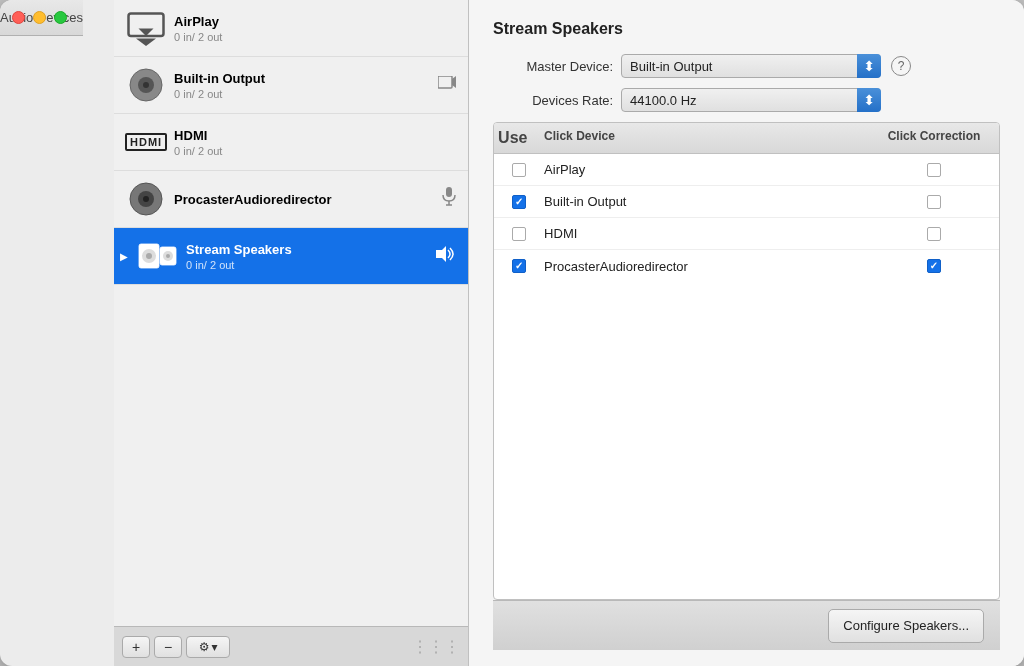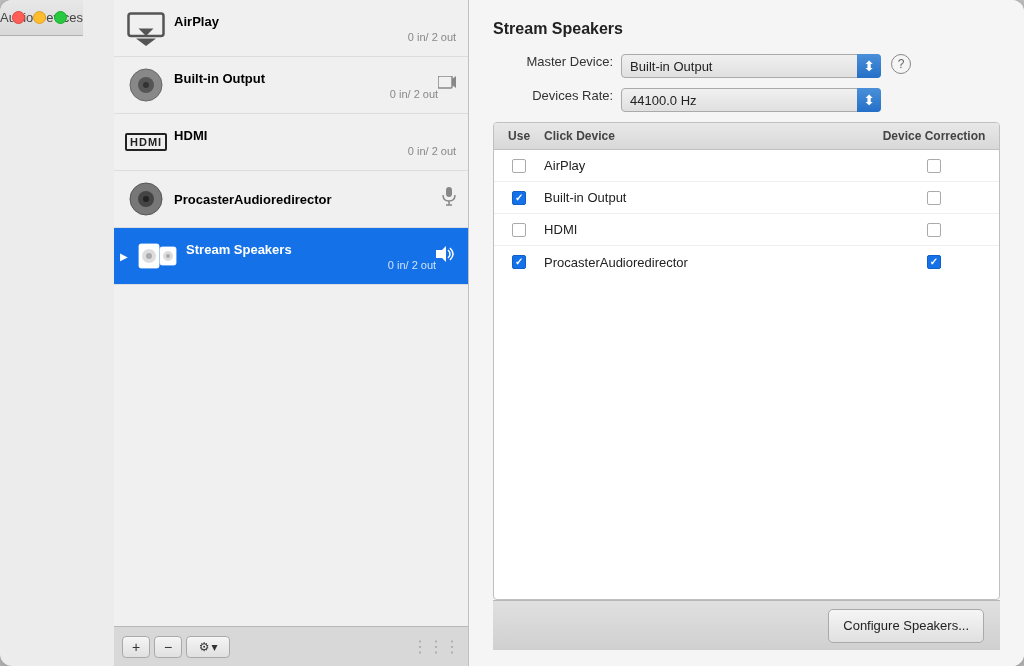--- a/index.html
+++ b/index.html
@@ -109,21 +109,20 @@
       font-weight: 600;
       font-size: 13px;
     }
     .sidebar-item.selected .sidebar-item-name {
       color: white;
     }
     .sidebar-item-io {
       font-size: 11px;
       color: #888;
       margin-top: 2px;
-      text-align: right;
     }
     .sidebar-item.selected .sidebar-item-io {
       color: rgba(255,255,255,0.8);
     }
     .sidebar-item-badge {
       margin-left: auto;
       font-size: 16px;
     }
     .sidebar-footer {
       height: 40px;
@@ -176,20 +175,21 @@
       overflow: hidden;
     }
     .panel-title {
       font-size: 16px;
       font-weight: 700;
       color: #222;
       margin-bottom: 16px;
     }
     .form-row {
       display: flex;
+      align-items: center;
       margin-bottom: 10px;
     }
     .form-label {
       font-size: 13px;
       color: #333;
       text-align: right;
       width: 120px;
       margin-right: 8px;
       flex-shrink: 0;
     }
@@ -258,22 +258,21 @@
       overflow: hidden;
     }
     .device-table-header {
       display: flex;
       background: linear-gradient(to bottom, #e8e8e8, #d8d8d8);
       border-bottom: 1px solid #c0c0c0;
       padding: 4px 0;
     }
     .col-use {
       width: 50px;
-      text-align: center;
-      font-size: 12px;
+      font-size: 16px;
       color: #444;
       font-weight: 600;
       padding: 2px 4px;
     }
     .col-device {
       flex: 1;
       font-size: 12px;
       color: #444;
       font-weight: 600;
       padding: 2px 0;
@@ -523,21 +522,21 @@
             <span class="select-arrow-inner">⬍</span>
           </div>
         </div>
       </div>
 
 
       <div class="device-table">
         <div class="device-table-header">
           <div class="col-use">Use</div>
           <div class="col-device">Click Device</div>
-          <div class="col-drift">Device Correction</div>
+          <div class="col-drift">Click Correction</div>
         </div>
 
         <div class="device-row">
           <div class="device-checkbox-cell">
             <div class="checkbox"></div>
           </div>
           <div class="device-name-cell">AirPlay</div>
           <div class="device-drift-cell">
             <div class="checkbox"></div>
           </div>

